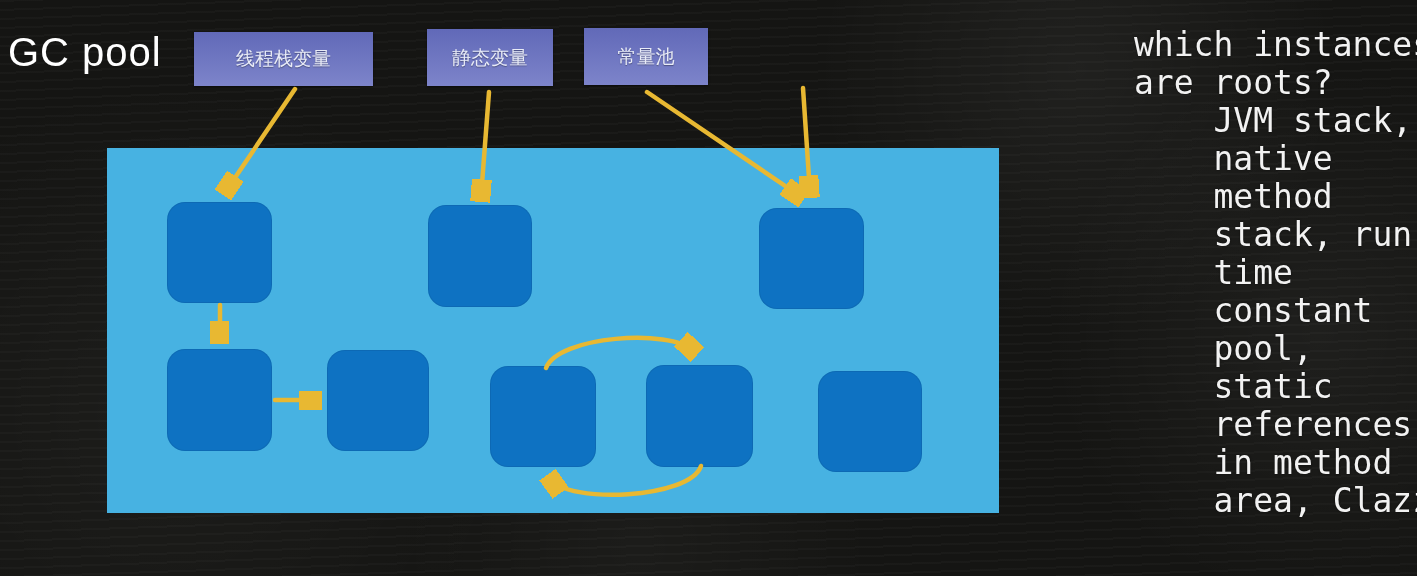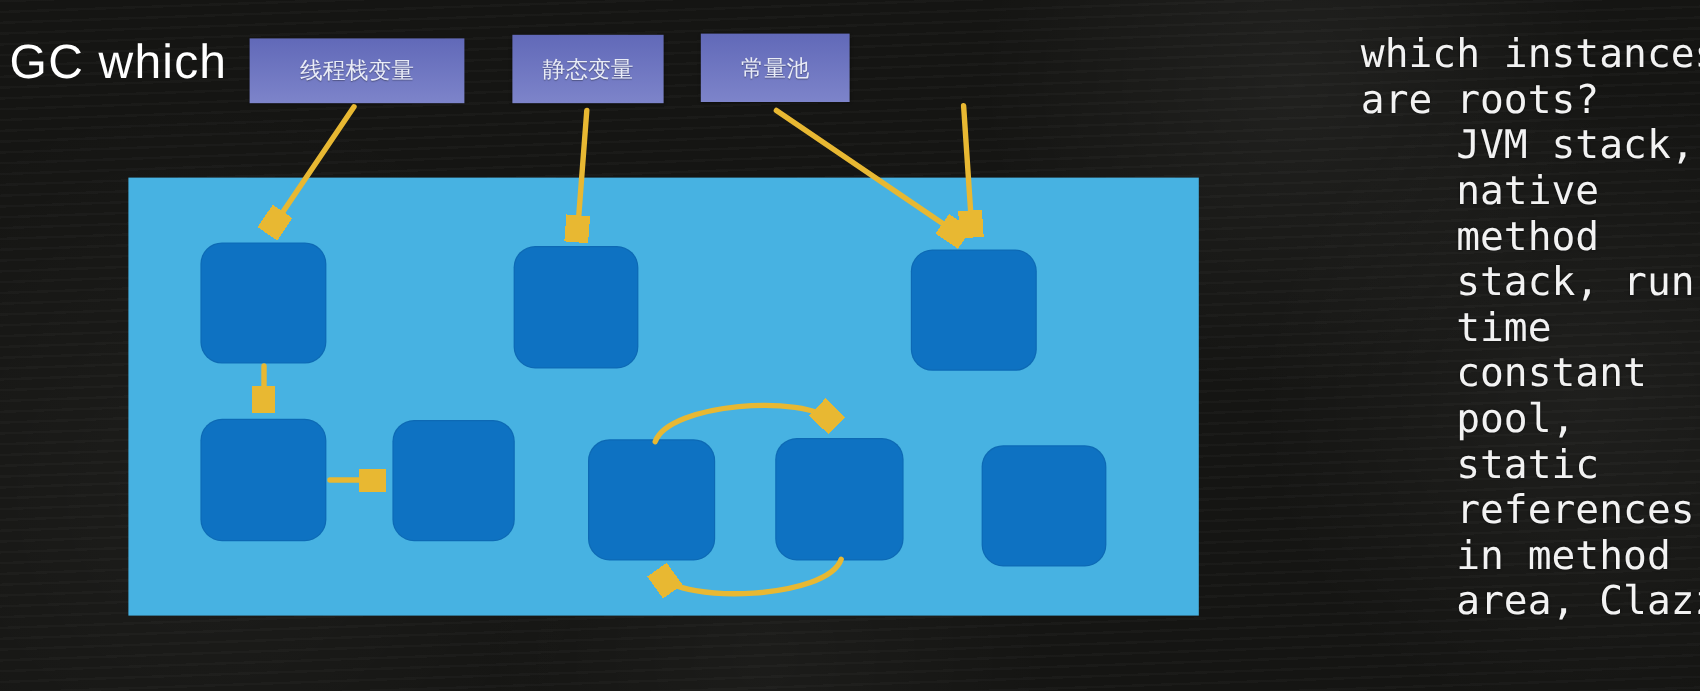--- a/index.html
+++ b/index.html
@@ -22,21 +22,21 @@
     letter-spacing:1px;
   }
   .root-box{
     position:absolute;
     background:linear-gradient(180deg,#6169b8 0%,#7d84ca 100%);
     box-shadow:0 1px 2px rgba(0,0,0,0.5);
     color:#e9ecf7;font-size:19px;
     display:flex;align-items:center;justify-content:center;
     text-shadow:0 1px 1px rgba(0,0,0,0.35);
   }
-  .rb1{left:208px;top:32px;width:179px;height:54px;}
+  .rb1{left:194px;top:32px;width:179px;height:54px;}
   .rb2{left:427px;top:29px;width:126px;height:57px;}
   .rb3{left:584px;top:28px;width:124px;height:57px;}
   .rb4{left:738px;top:26px;width:125px;height:57px;}
   .heap{
     position:absolute;left:107px;top:148px;width:892px;height:365px;
     background:#47b2e2;
   }
   .sq{
     position:absolute;background:#0e72c2;border-radius:18px;
     box-shadow:inset 0 0 0 1px rgba(0,0,0,0.07);
@@ -58,21 +58,21 @@
     font-size:33px;line-height:38px;
     white-space:pre;
     text-shadow:0 0 2px rgba(0,0,0,0.6);
   }
 </style>
 </head>
 <body>
 
 <div class="board">
 
-  <div class="title">GC which</div>
+  <div class="title">GC pool</div>
 
   <div class="root-box rb1">
     <span>线程栈变量</span>
   </div>
   <div class="root-box rb3">
     <span>常量池</span>
   </div>
   <div class="root-box rb2">
     <span>静态变量</span>
   </div>

